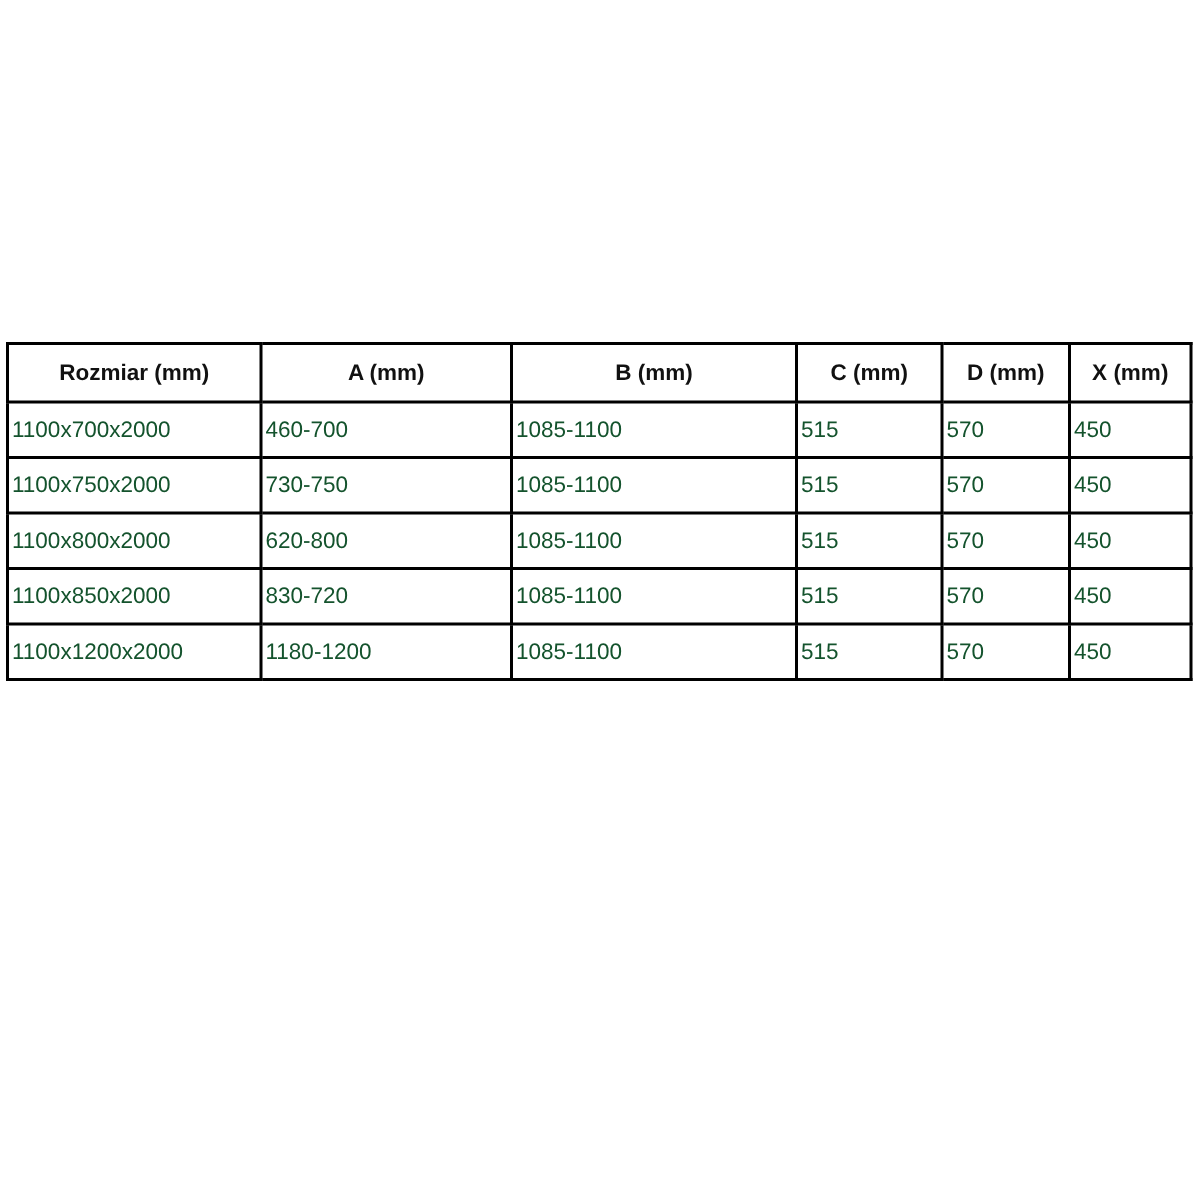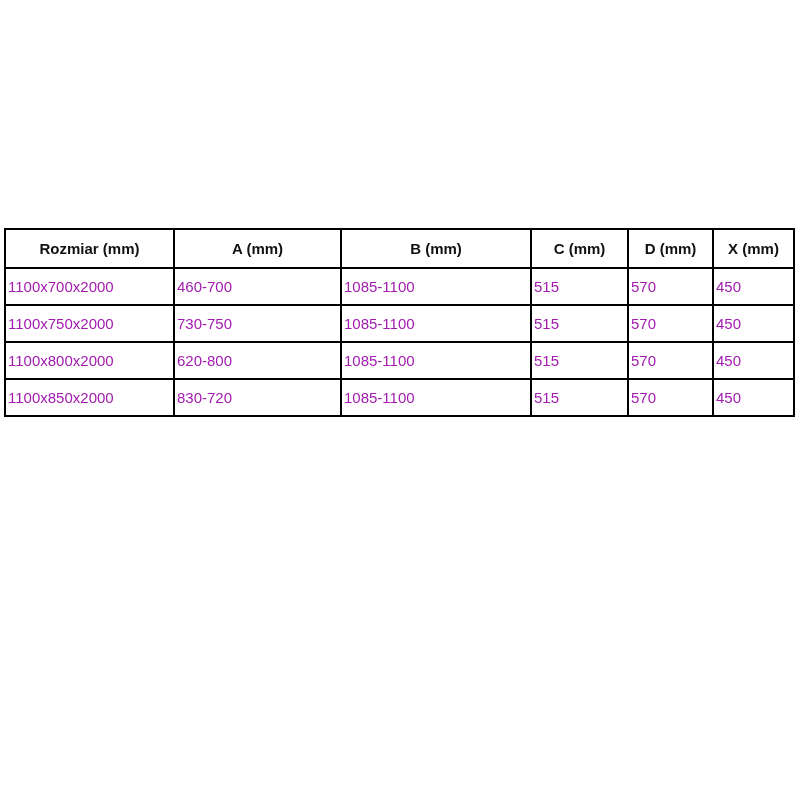--- a/index.html
+++ b/index.html
@@ -34,21 +34,21 @@
     vertical-align: middle;
     font-size: 15px;
     padding: 0 2px;
     background: #ffffff;
     white-space: nowrap;
     overflow: hidden;
   }
   table.spec-table thead tr { height: 39px; }
   table.spec-table tbody tr { height: 37px; }
   table.spec-table th { font-weight: bold; color: #111111; }
-  table.spec-table td { font-weight: normal; color: #a21caf; }
+  table.spec-table td { font-weight: normal; color: #14532d; }
   col.c-rozmiar { width: 169px; }
   col.c-a { width: 167px; }
   col.c-b { width: 190px; }
   col.c-c { width: 97px; }
   col.c-d { width: 85px; }
   col.c-x { width: 81px; }
 </style>
 </head>
 <body>
 
@@ -99,16 +99,24 @@
           <td>450</td>
         </tr>
         <tr>
           <td>1100x850x2000</td>
           <td>830-720</td>
           <td>1085-1100</td>
           <td>515</td>
           <td>570</td>
           <td>450</td>
         </tr>
+        <tr>
+          <td>1100x1200x2000</td>
+          <td>1180-1200</td>
+          <td>1085-1100</td>
+          <td>515</td>
+          <td>570</td>
+          <td>450</td>
+        </tr>
       </tbody>
     </table>
   </div>
 </div>
 
 </body></html>

